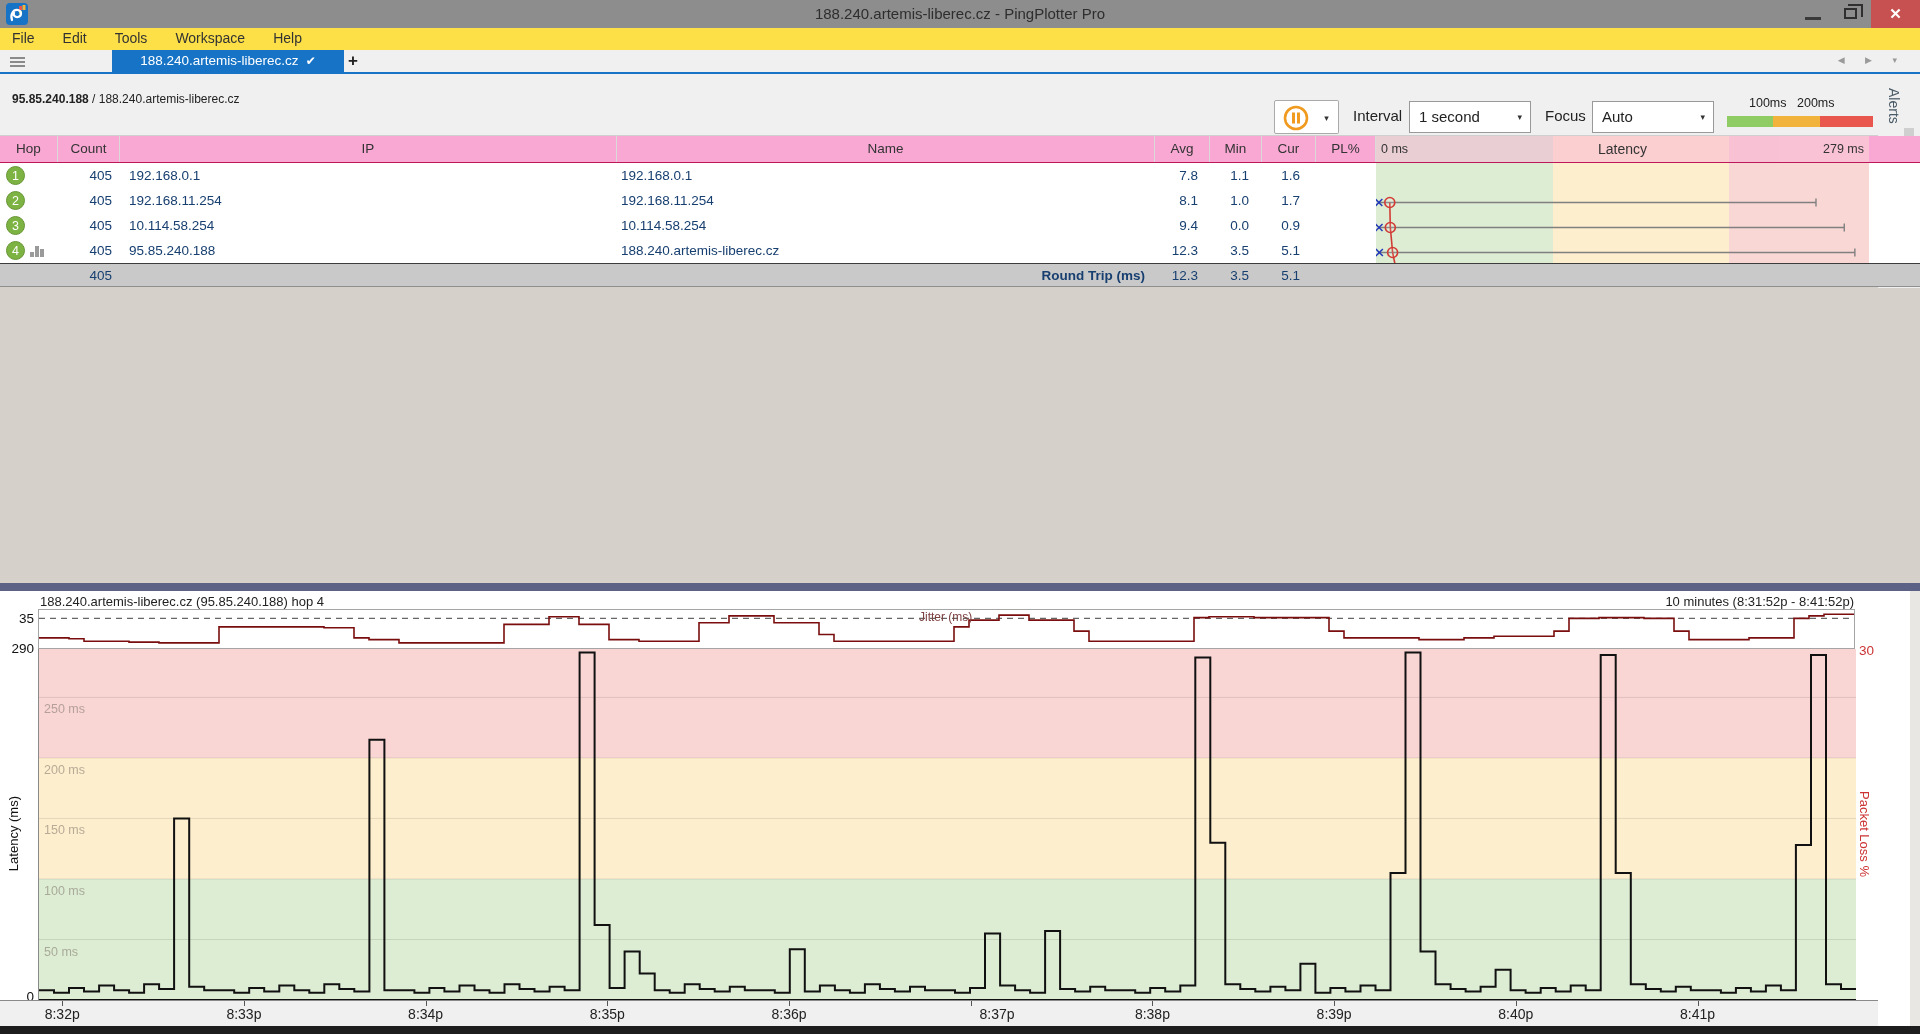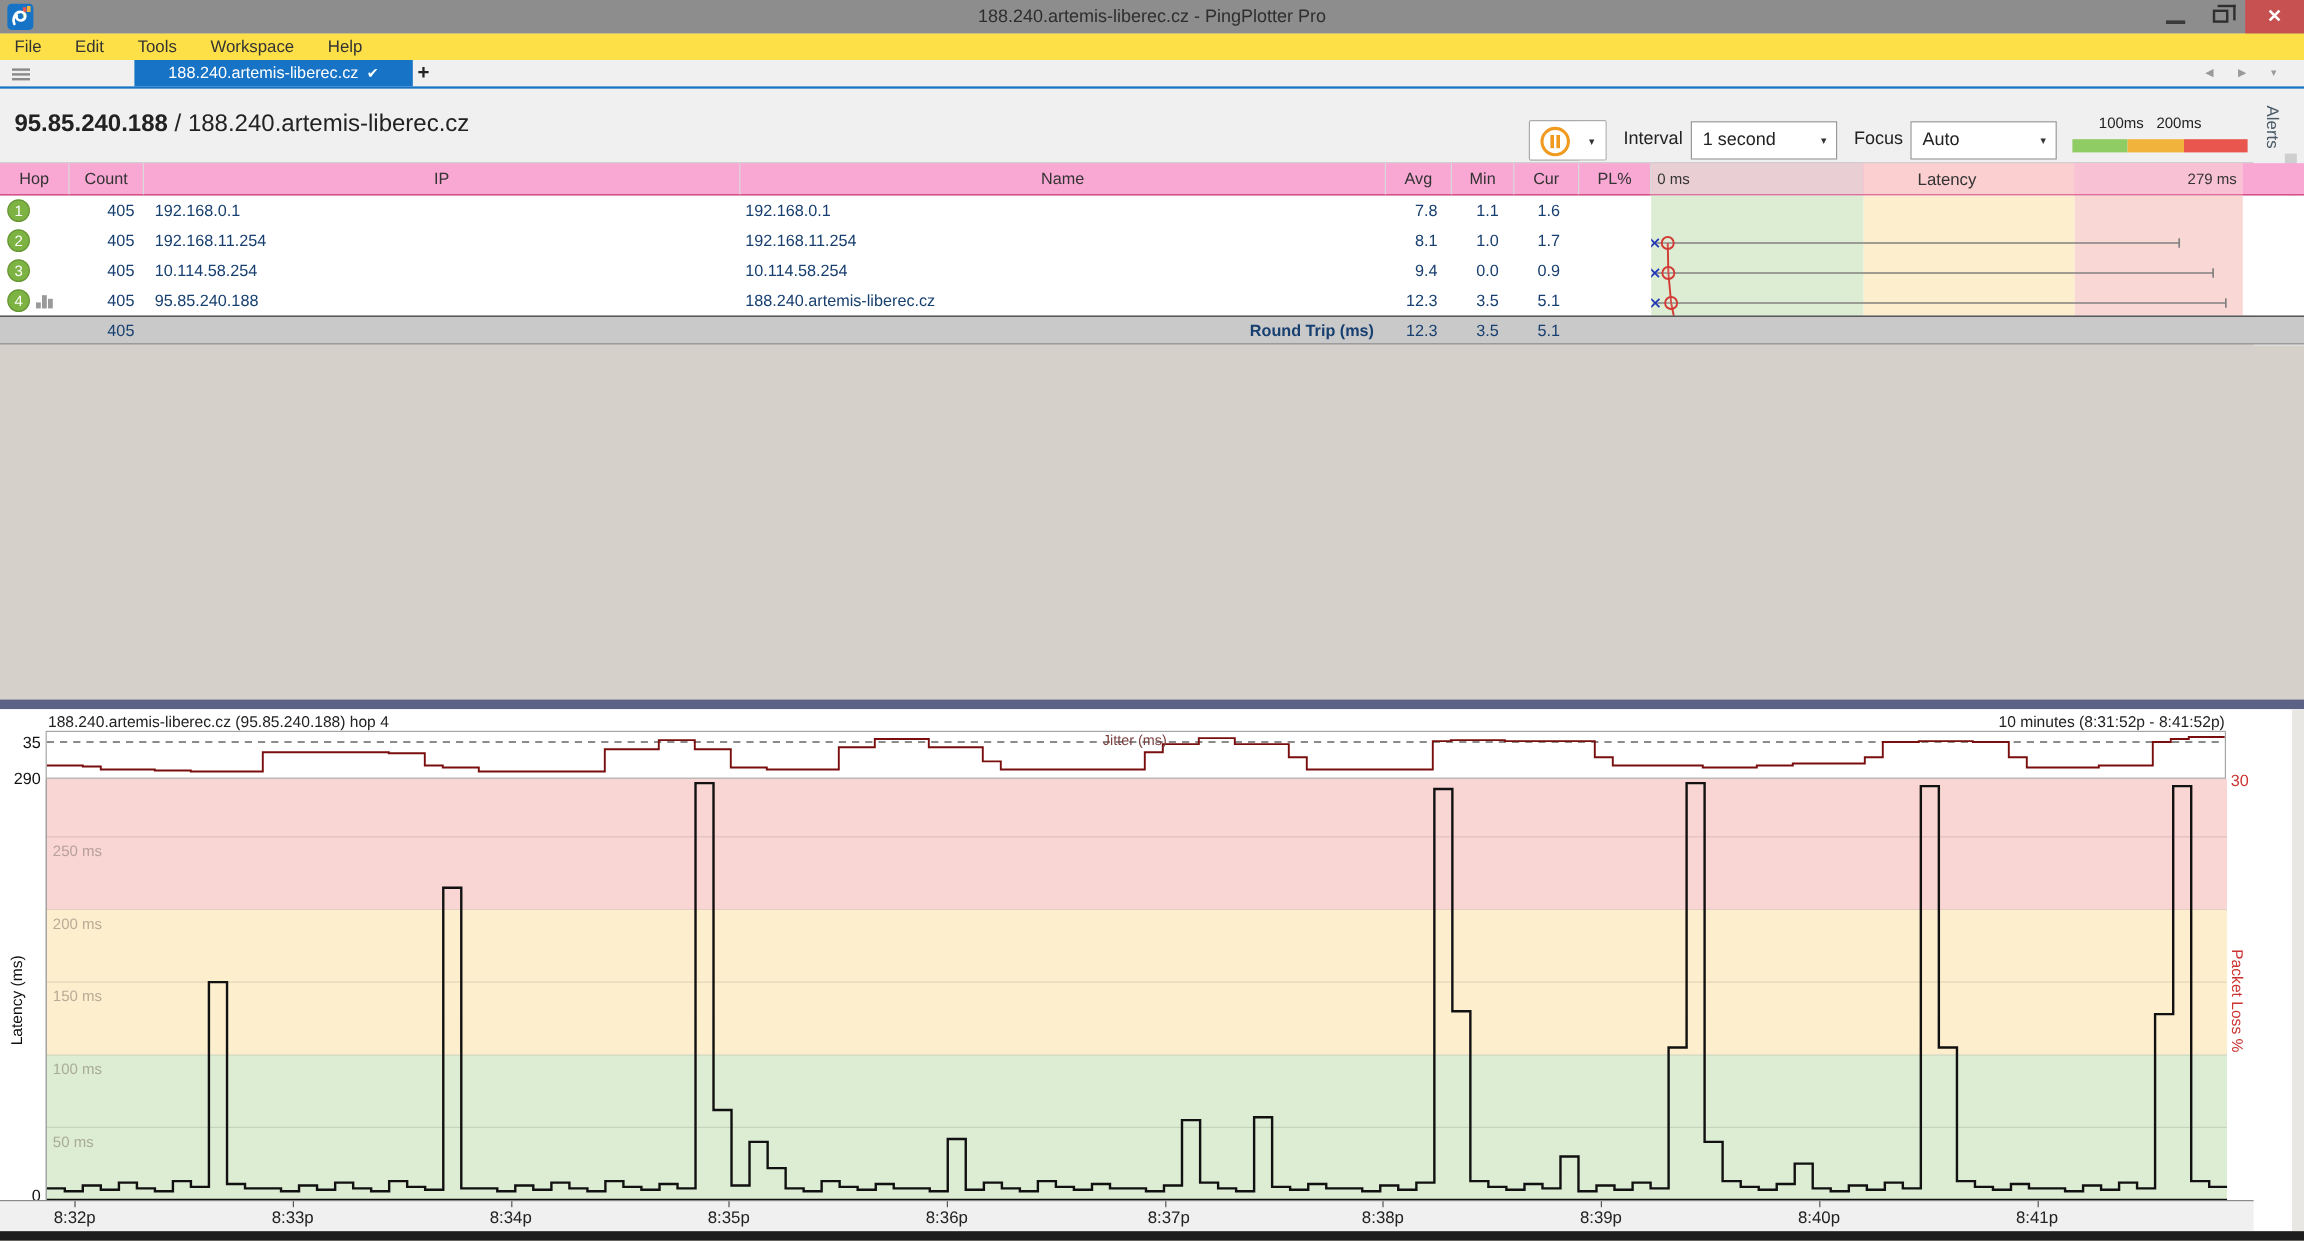--- a/index.html
+++ b/index.html
@@ -33,21 +33,21 @@
   .tab { position:absolute; top:0; height:22px; font-size:13.5px; line-height:22px; cursor:default; }
   .tab-all { left:34px; width:82px; color:#222;margin-top:20px; }
   .tab-all .x { margin-left:8px; font-weight:bold; color:#222; font-size:12px; }
   .tab-active { left:112px; width:232px; background:#1673c5; color:#fff; text-align:center; }
   .tab-active .chk { margin-left:7px; font-size:12px; }
   .tab-new { left:348px; width:20px; color:#222; font-size:17px; font-weight:bold; line-height:21px; }
   .tab-scroll { position:absolute; right:14px; top:5px; font-size:9px; color:#9a9a9a; letter-spacing:9px; }
 
   
   .toolbar { position:absolute; left:0; top:74px; width:1920px; height:62px; background:#f0f0f0; border-bottom:1px solid #cfcfcf; }
-  .target-line { position:absolute; left:12px; top:18px; font-size:20px; color:#222; }
+  .target-line { position:absolute; left:12px; top:18px; font-size:12px; color:#222; }
   .target-line b { font-weight:bold; }
   .pausebtn { position:absolute; left:1274px; top:26px; width:42px; height:34px; background:#fff;
               border:1px solid #aaa; border-radius:2px 0 0 2px; }
   .pausebtn svg { position:absolute; left:7px; top:3px; }
   .pausedrop { position:absolute; left:1315px; top:26px; width:24px; height:34px; background:#fff;
                border:1px solid #aaa; border-left:none; border-radius:0 2px 2px 0;
                text-align:center; line-height:34px; font-size:9px; color:#333; }
   .tool-label { position:absolute; top:33px; font-size:15px; color:#222; }
   .selectbox { position:absolute; top:27px; height:32px; background:#fff; border:1px solid #999;
                font-size:15px; color:#222; line-height:30px; padding-left:9px; }
@@ -386,21 +386,21 @@
           <div class="xlab" style="left: 62.2267px;">8:32p</div>
           <div class="xtick" style="left: 243.927px;"></div>
           <div class="xlab" style="left: 243.927px;">8:33p</div>
           <div class="xtick" style="left: 425.627px;"></div>
           <div class="xlab" style="left: 425.627px;">8:34p</div>
           <div class="xtick" style="left: 607.327px;"></div>
           <div class="xlab" style="left: 607.327px;">8:35p</div>
           <div class="xtick" style="left: 789.027px;"></div>
           <div class="xlab" style="left: 789.027px;">8:36p</div>
           <div class="xtick" style="left: 970.727px;"></div>
-          <div class="xlab" style="left: 974px;">8:37p</div>
+          <div class="xlab" style="left: 997px;">8:37p</div>
           <div class="xtick" style="left: 1152.43px;"></div>
           <div class="xlab" style="left: 1152.43px;">8:38p</div>
           <div class="xtick" style="left: 1334.13px;"></div>
           <div class="xlab" style="left: 1334.13px;">8:39p</div>
           <div class="xtick" style="left: 1515.83px;"></div>
           <div class="xlab" style="left: 1515.83px;">8:40p</div>
           <div class="xtick" style="left: 1697.53px;"></div>
           <div class="xlab" style="left: 1697.53px;">8:41p</div>
         </div>
       </div>

